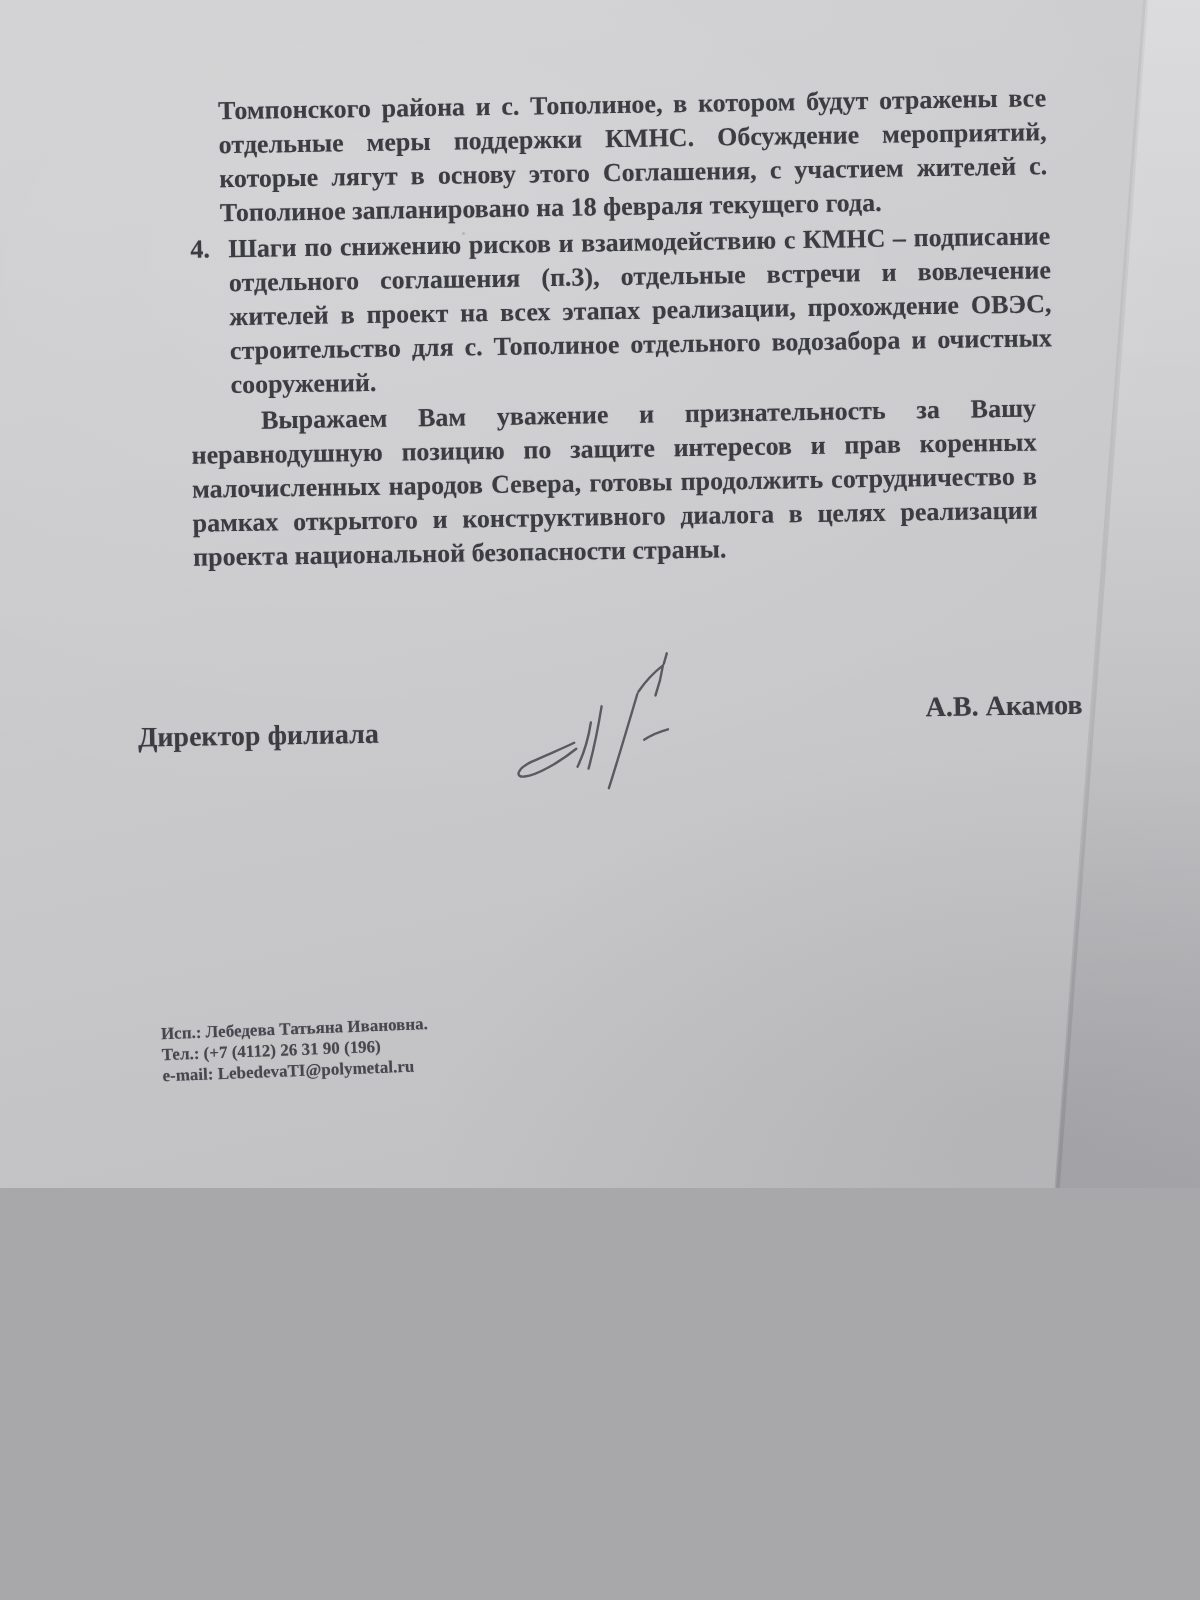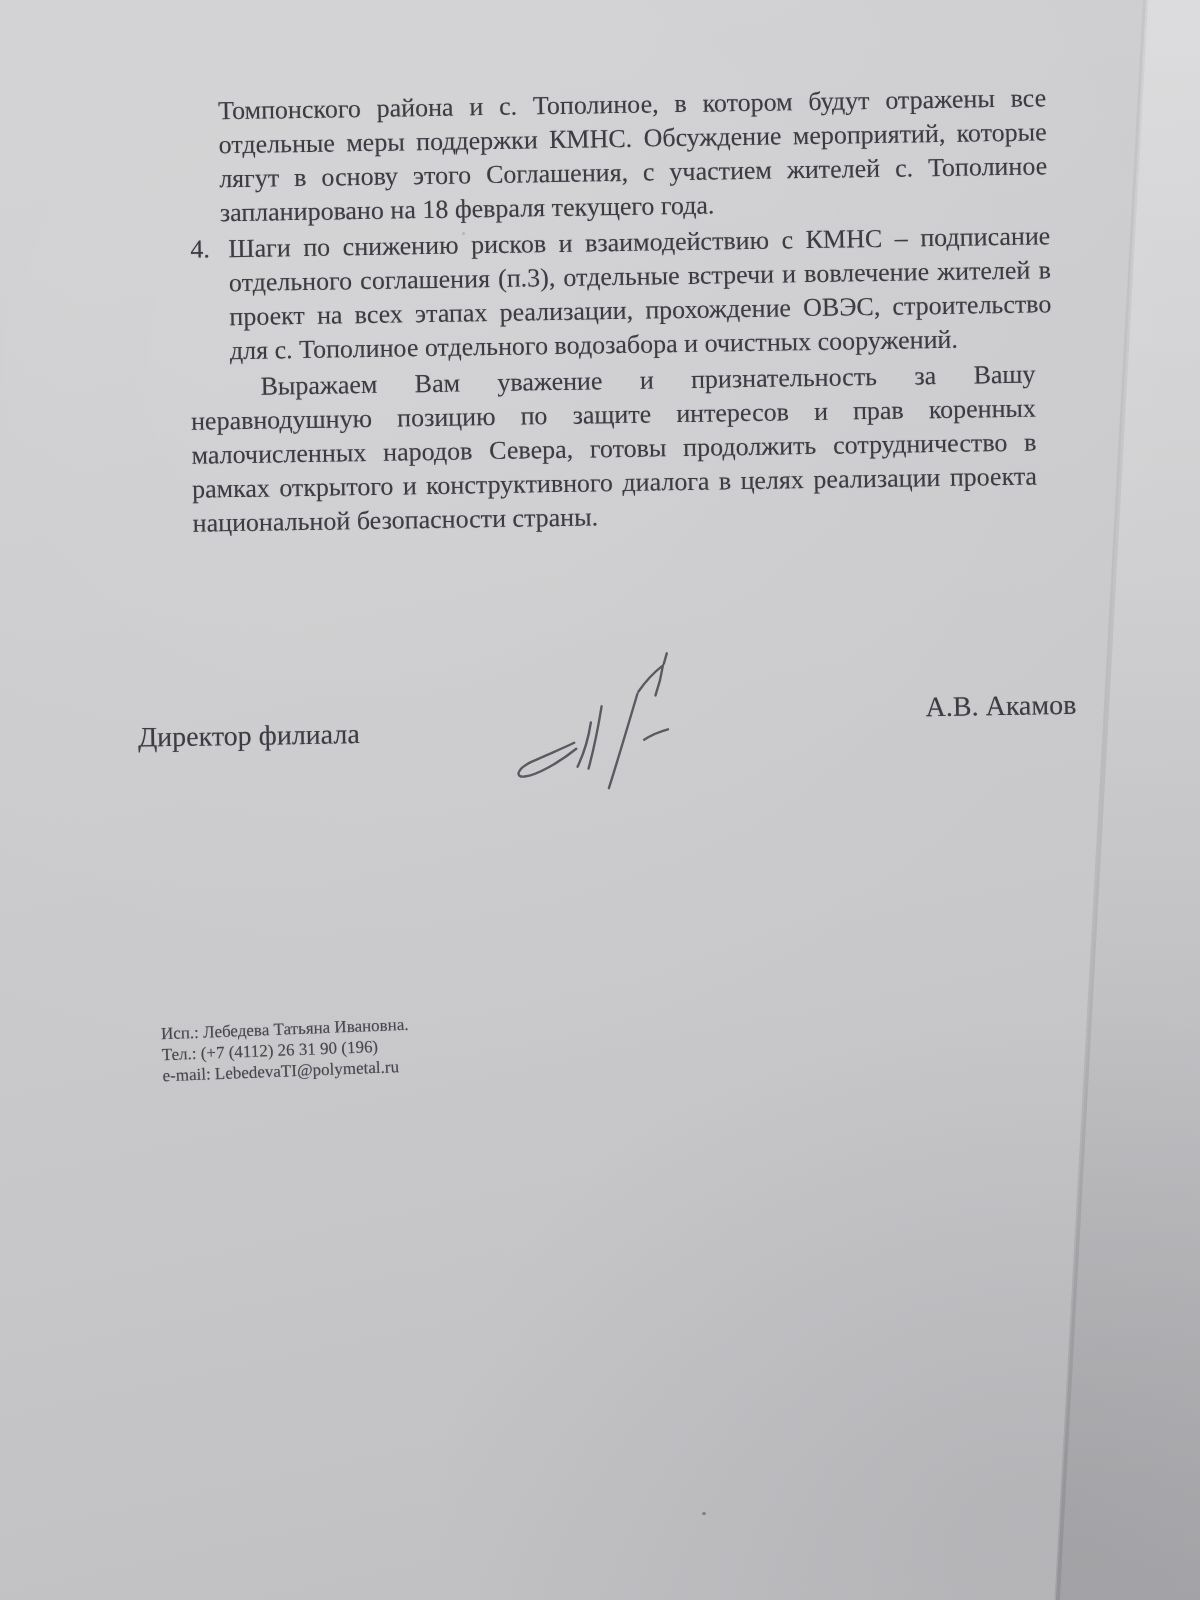--- a/index.html
+++ b/index.html
@@ -1,25 +1,26 @@
 <!DOCTYPE html>
 <html><head>
 <meta charset="utf-8">
 <style>
   html, body { margin: 0; padding: 0; background: #a8a8ab; }
   .photo {
     position: relative;
     width: 1200px;
-    height: 1600px;
+    height: 1188px;
     overflow: hidden;
     background:
       radial-gradient(120% 80% at 30% 22%, rgba(255,255,255,0.12), rgba(255,255,255,0) 60%),
       radial-gradient(90% 60% at 85% 95%, rgba(70,70,76,0.10), rgba(70,70,76,0) 55%),
       linear-gradient(168deg, #d1d1d3 0%, #cccccf 30%, #c8c8ca 62%, #bfbfc2 100%);
     font-family: "Liberation Serif", "DejaVu Serif", serif;
+    font-weight: bold;
   }
   
   .edge-right {
     position: absolute; top: 0; right: 0; width: 150px; height: 100%;
     background: linear-gradient(to bottom, rgba(255,255,255,0.28), rgba(255,255,255,0.10) 35%, rgba(110,110,116,0.10) 70%, rgba(85,85,92,0.20));
     clip-path: polygon(64% 0, 100% 0, 100% 100%, 4% 100%);
   }
   .edge-fold-line {
     position: absolute; top: 0; right: 0; width: 150px; height: 100%;
     background: linear-gradient(to bottom, rgba(40,40,46,0.05), rgba(40,40,46,0.12));

